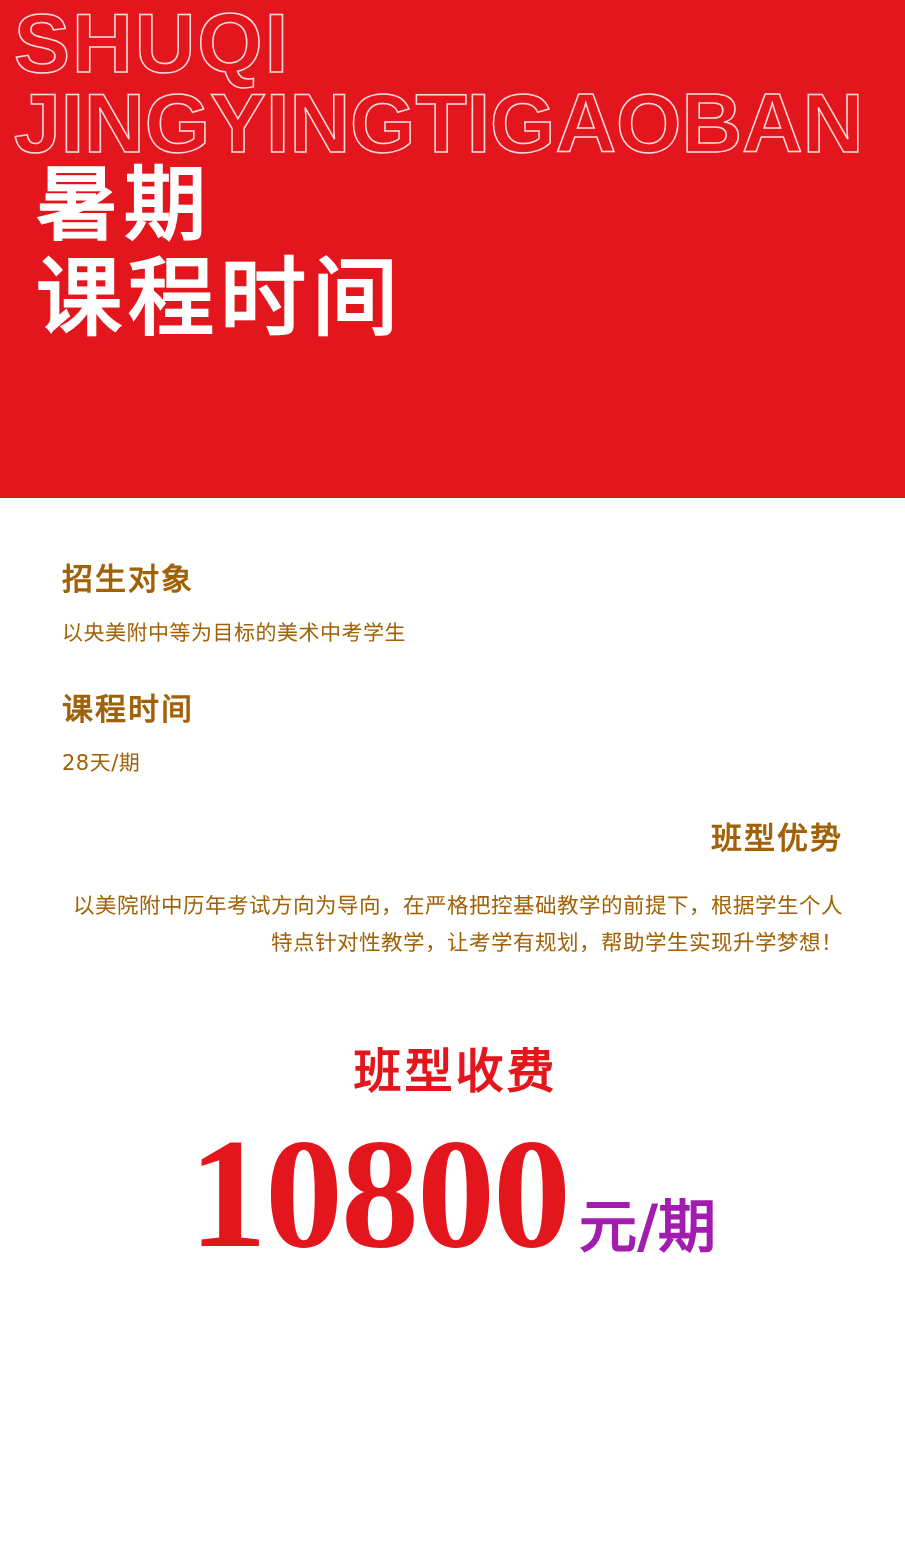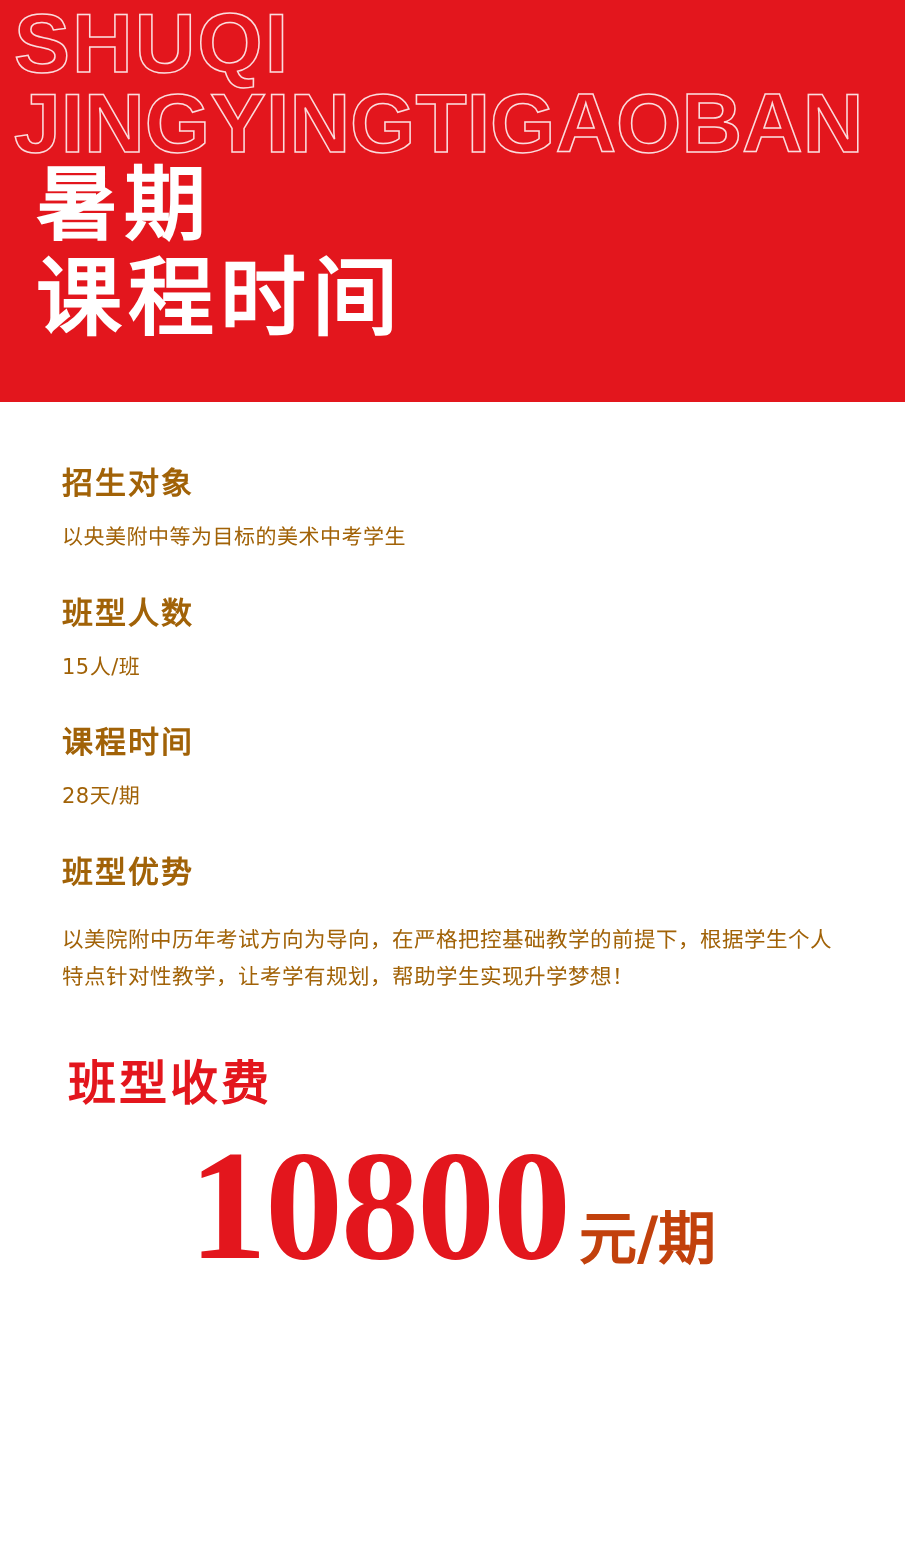--- a/index.html
+++ b/index.html
@@ -13,21 +13,21 @@
     font-family: "Liberation Sans", "DejaVu Sans", sans-serif;
     color: #1a1a1a;
     overflow: hidden;
     position: relative;
   }
 
   
   .hero {
     position: relative;
     width: 905px;
-    height: 402px;
+    height: 498px;
     background: #e3161d;
     overflow: hidden;
   }
   .hero-outline {
     position: absolute;
     left: 14px;
     top: 4px;
     width: 880px;
     line-height: 0.95;
     font-size: 84px;
@@ -87,51 +87,52 @@
     font-size: 21px;
     line-height: 1.55;
     letter-spacing: 0.5px;
     margin: 0;
     font-family: "DejaVu Sans", "Liberation Sans", sans-serif;
   }
   .sec-advantage .sec-body {
     font-size: 21.5px;
     line-height: 1.72;
   }
-  .sec-advantage { margin-bottom: 38px; }
+  .sec-advantage { margin-bottom: 60px; text-align: right; }
   .sec-advantage .sec-title { margin-bottom: 30px; }
 
   
   .price-block {
     padding: 10px 0 0 0;
   }
   .price-title {
     color: #e3161d;
     font-size: 48px;
     font-weight: 700;
     letter-spacing: 3px;
     margin: 0 0 8px 6px;
     font-family: "DejaVu Sans", "Liberation Sans", sans-serif;
+    text-align: center;
   }
   .price-row {
     display: flex;
     align-items: flex-end;
     justify-content: center;
     margin-top: 14px;
   }
   .price-amount {
     color: #e3161d;
     font-size: 156px;
     font-weight: 700;
     line-height: 1;
     letter-spacing: -2px;
     font-family: Liberation Serif, serif;
   }
   .price-unit {
-    color: #c2410c;
+    color: #a21caf;
     font-size: 58px;
     font-weight: 700;
     line-height: 1;
     margin: 0 0 16px 10px;
     letter-spacing: 0px;
     font-family: "DejaVu Sans", "Liberation Sans", sans-serif;
   }
 </style>
 </head>
 <body>
@@ -147,24 +148,20 @@
   </div>
 </div>
 
 <div class="content">
 
   <div class="section">
     <h2 class="sec-title">招生对象</h2>
     <p class="sec-body">以央美附中等为目标的美术中考学生</p>
   </div>
 
-  <div class="section">
-    <h2 class="sec-title">班型人数</h2>
-    <p class="sec-body">15人/班</p>
-  </div>
 
   <div class="section">
     <h2 class="sec-title">课程时间</h2>
     <p class="sec-body">28天/期</p>
   </div>
 
   <div class="section sec-advantage">
     <h2 class="sec-title">班型优势</h2>
     <p class="sec-body">以美院附中历年考试方向为导向，在严格把控基础教学的前提下，根据学生个人特点针对性教学，让考学有规划，帮助学生实现升学梦想！</p>
   </div>

